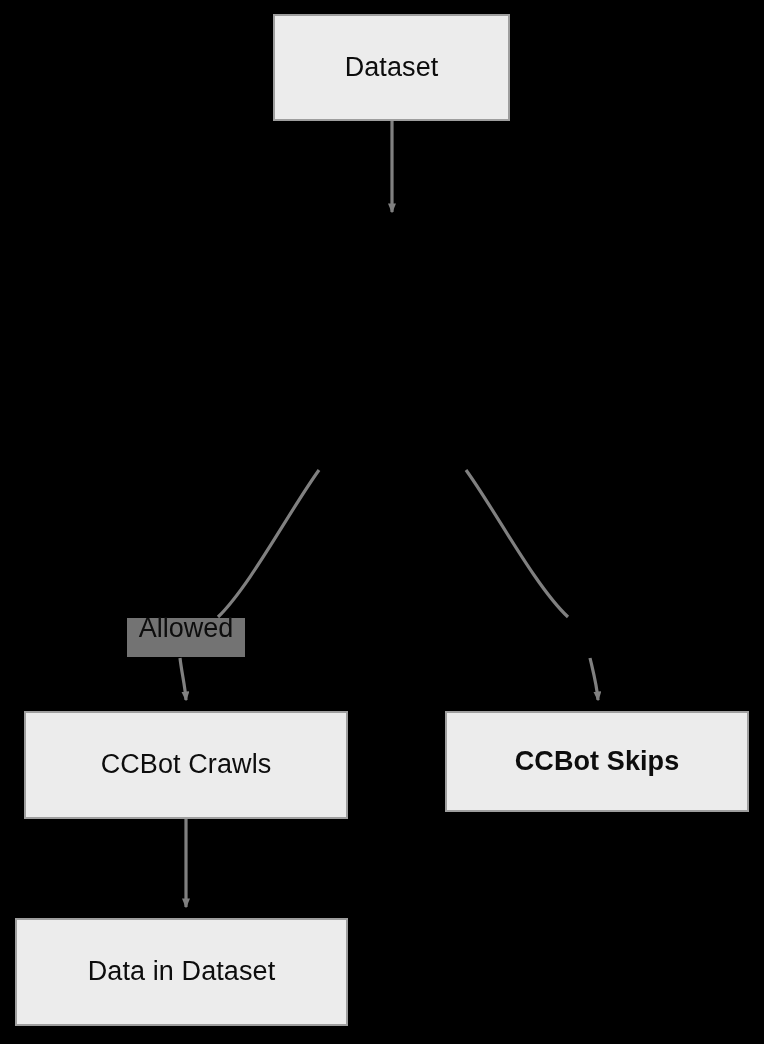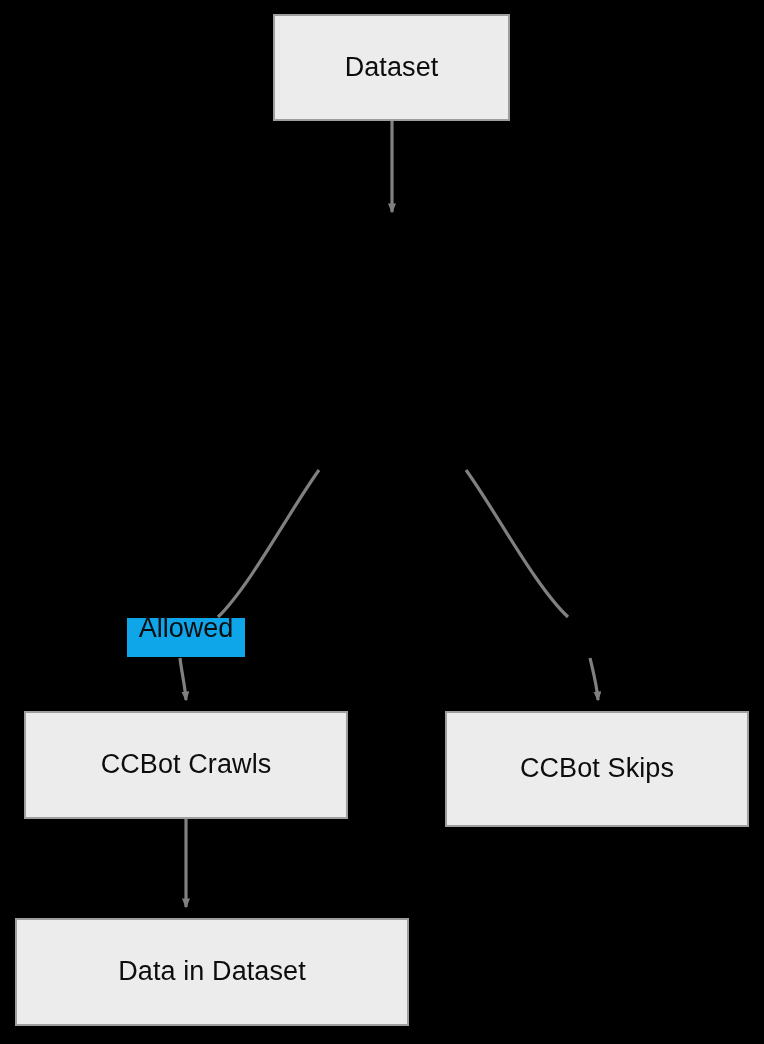--- a/index.html
+++ b/index.html
@@ -58,21 +58,21 @@
     left: 0;
     top: 0;
     width: 342px;
     height: 342px;
     display: flex;
     align-items: center;
     justify-content: center;
   }
   .edge-label {
     position: absolute;
-    background: #0ea5e9;
+    background: #737373;
     color: #0d0d0d;
     font-size: 27px;
     line-height: 1.0;
     padding: 4px 2px 22px 2px;
     white-space: nowrap;
     box-sizing: border-box;
     display: flex;
     align-items: center;
     justify-content: center;
   }
@@ -109,21 +109,21 @@
 
   <div class="edge-label" style="left:127px; top:618px; width:118px; height:39px;">
     <span>Allowed</span>
   </div>
 
 
   <div class="node node-rect" style="left:24px; top:711px; width:324px; height:108px;text-align:right;">
     <span class="node-label">CCBot Crawls</span>
   </div>
 
-  <div class="node node-rect" style="left:445px; top:711px; width:304px; height:116px;">
+  <div class="node node-rect" style="left:445px; top:711px; width:304px; height:101px;font-weight:bold;">
     <span class="node-label">CCBot Skips</span>
   </div>
 
-  <div class="node node-rect" style="left:15px; top:918px; width:394px; height:108px;">
+  <div class="node node-rect" style="left:15px; top:918px; width:333px; height:108px;">
     <span class="node-label">Data in Dataset</span>
   </div>
 
 </div>
 
 </body></html>

